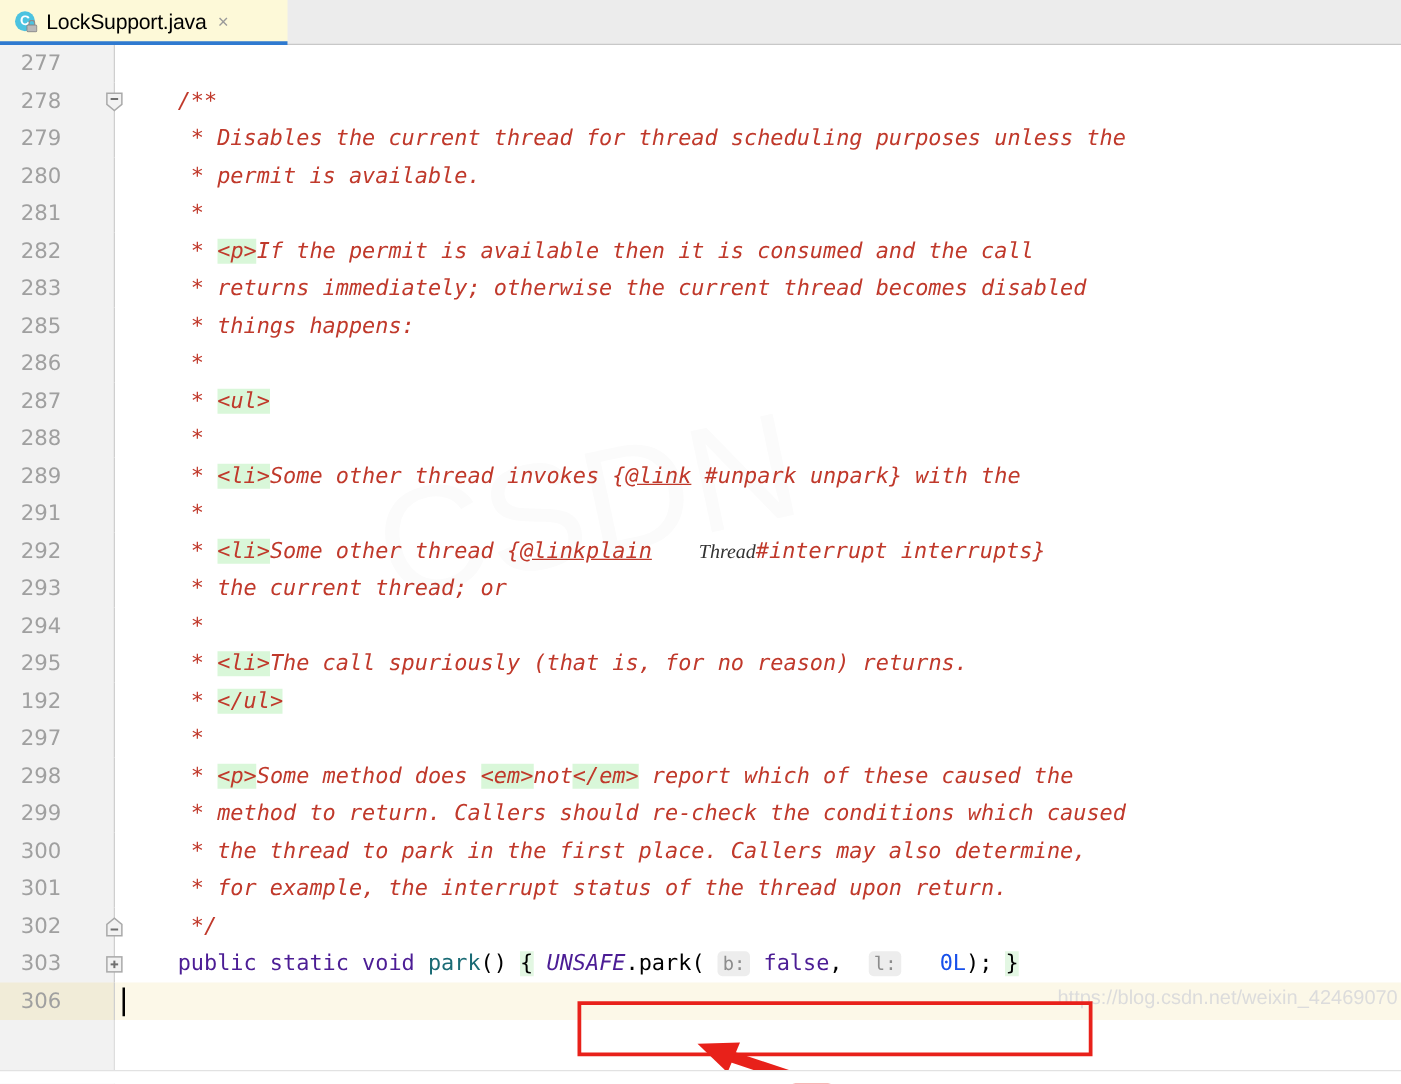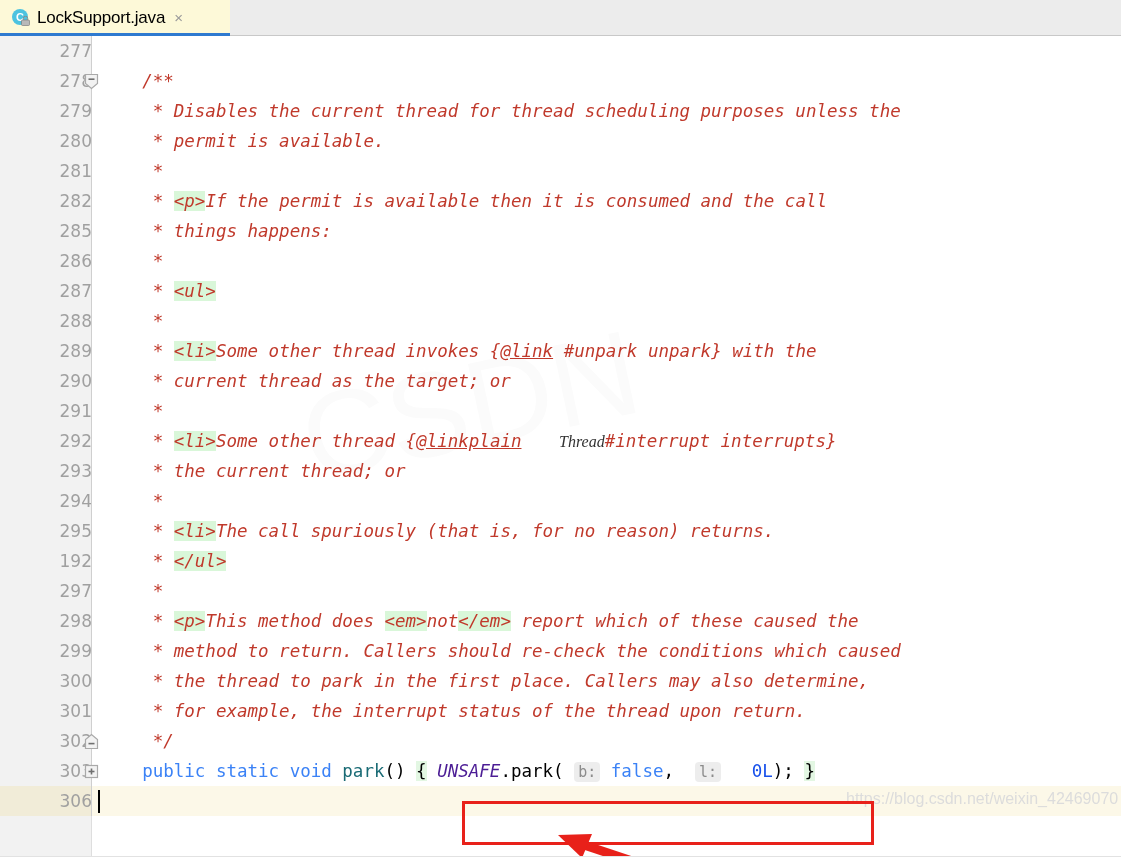--- a/index.html
+++ b/index.html
@@ -118,20 +118,21 @@
   .line.current .code-cell {
     background: #fcf8e8;
   }
   .lnum-cell {
     position: relative;
     width: 92px;
     height: 30px;
     flex: 0 0 auto;
     text-align: right;
     box-sizing: border-box;
+    padding-right: 43px;
     font-family: "DejaVu Sans", sans-serif;
     font-size: 17px;
     color: #a0a0a0;
     line-height: 30px;
     background: #f2f2f2;
   }
   .line.current .lnum-cell { background: #f1ecd8; }
   .code-cell {
     position: relative;
     height: 30px;
@@ -162,21 +163,21 @@
     width: 15px;
     height: 17px;
     z-index: 3;
   }
 
   
   .cmt      { color: #c0392b; font-style: italic; }
   .htmltag  { color: #c0392b; font-style: italic; background: #d9f7d9; }
   .jdoclink { color: #c0392b; font-style: italic; text-decoration: underline; }
   .jdocref  { color: #333333; font-style: italic; font-family: Liberation Serif, serif; font-size: 16px; margin-left: 27px; }
-  .kw       { color: #3b82f6; text-align: right; }
+  .kw       { color: #4c1d95; text-align: right; }
   .meth     { color: #1a6b75; }
   .ident    { color: #000000; }
   .field    { color: #4c1d95; font-style: italic; }
   .num      { color: #1750eb; margin-left: 20px; }
   .punct    { color: #000000; }
   .brace-hl { background: #e3f7e3; color: #000000; }
   .hint {
     color: #8c8c8c;
     background: #ededed;
     border-radius: 4px;
@@ -300,20 +301,25 @@
         <div class="lnum-cell">281</div>
         <div class="rail"></div>
         <div class="code-cell"><span class="cmt">     *</span></div>
       </div>
       <div class="line">
         <div class="lnum-cell">282</div>
         <div class="rail"></div>
         <div class="code-cell"><span class="cmt">     * </span><span class="htmltag">&lt;p&gt;</span><span class="cmt">If the permit is available then it is consumed and the call</span></div>
       </div>
       <div class="line">
+        <div class="lnum-cell">283</div>
+        <div class="rail"></div>
+        <div class="code-cell"><span class="cmt">     * returns immediately; otherwise the current thread becomes disabled</span></div>
+      </div>
+      <div class="line">
         <div class="lnum-cell">285</div>
         <div class="rail"></div>
         <div class="code-cell"><span class="cmt">     * things happens:</span></div>
       </div>
       <div class="line">
         <div class="lnum-cell">286</div>
         <div class="rail"></div>
         <div class="code-cell"><span class="cmt">     *</span></div>
       </div>
       <div class="line">
@@ -325,25 +331,20 @@
         <div class="lnum-cell">288</div>
         <div class="rail"></div>
         <div class="code-cell"><span class="cmt">     *</span></div>
       </div>
       <div class="line">
         <div class="lnum-cell">289</div>
         <div class="rail"></div>
         <div class="code-cell"><span class="cmt">     * </span><span class="htmltag">&lt;li&gt;</span><span class="cmt">Some other thread invokes </span><span class="cmt">{</span><span class="jdoclink">@link</span><span class="cmt"> #unpark unpark} with the</span></div>
       </div>
       <div class="line">
-        <div class="lnum-cell">290</div>
-        <div class="rail"></div>
-        <div class="code-cell"><span class="cmt">     * current thread as the target; or</span></div>
-      </div>
-      <div class="line">
         <div class="lnum-cell">291</div>
         <div class="rail"></div>
         <div class="code-cell"><span class="cmt">     *</span></div>
       </div>
       <div class="line">
         <div class="lnum-cell">292</div>
         <div class="rail"></div>
         <div class="code-cell"><span class="cmt">     * </span><span class="htmltag">&lt;li&gt;</span><span class="cmt">Some other thread </span><span class="cmt">{</span><span class="jdoclink">@linkplain</span><span class="cmt"> </span><span class="jdocref">Thread</span><span class="cmt">#interrupt interrupts}</span></div>
       </div>
       <div class="line">
@@ -367,21 +368,21 @@
         <div class="code-cell"><span class="cmt">     * </span><span class="htmltag">&lt;/ul&gt;</span></div>
       </div>
       <div class="line">
         <div class="lnum-cell">297</div>
         <div class="rail"></div>
         <div class="code-cell"><span class="cmt">     *</span></div>
       </div>
       <div class="line">
         <div class="lnum-cell">298</div>
         <div class="rail"></div>
-        <div class="code-cell"><span class="cmt">     * </span><span class="htmltag">&lt;p&gt;</span><span class="cmt">This method does </span><span class="htmltag">&lt;em&gt;</span><span class="cmt">not</span><span class="htmltag">&lt;/em&gt;</span><span class="cmt"> report which of these caused the</span></div>
+        <div class="code-cell"><span class="cmt">     * </span><span class="htmltag">&lt;p&gt;</span><span class="cmt">Some method does </span><span class="htmltag">&lt;em&gt;</span><span class="cmt">not</span><span class="htmltag">&lt;/em&gt;</span><span class="cmt"> report which of these caused the</span></div>
       </div>
       <div class="line">
         <div class="lnum-cell">299</div>
         <div class="rail"></div>
         <div class="code-cell"><span class="cmt">     * method to return. Callers should re-check the conditions which caused</span></div>
       </div>
       <div class="line">
         <div class="lnum-cell">300</div>
         <div class="rail"></div>
         <div class="code-cell"><span class="cmt">     * the thread to park in the first place. Callers may also determine,</span></div>

